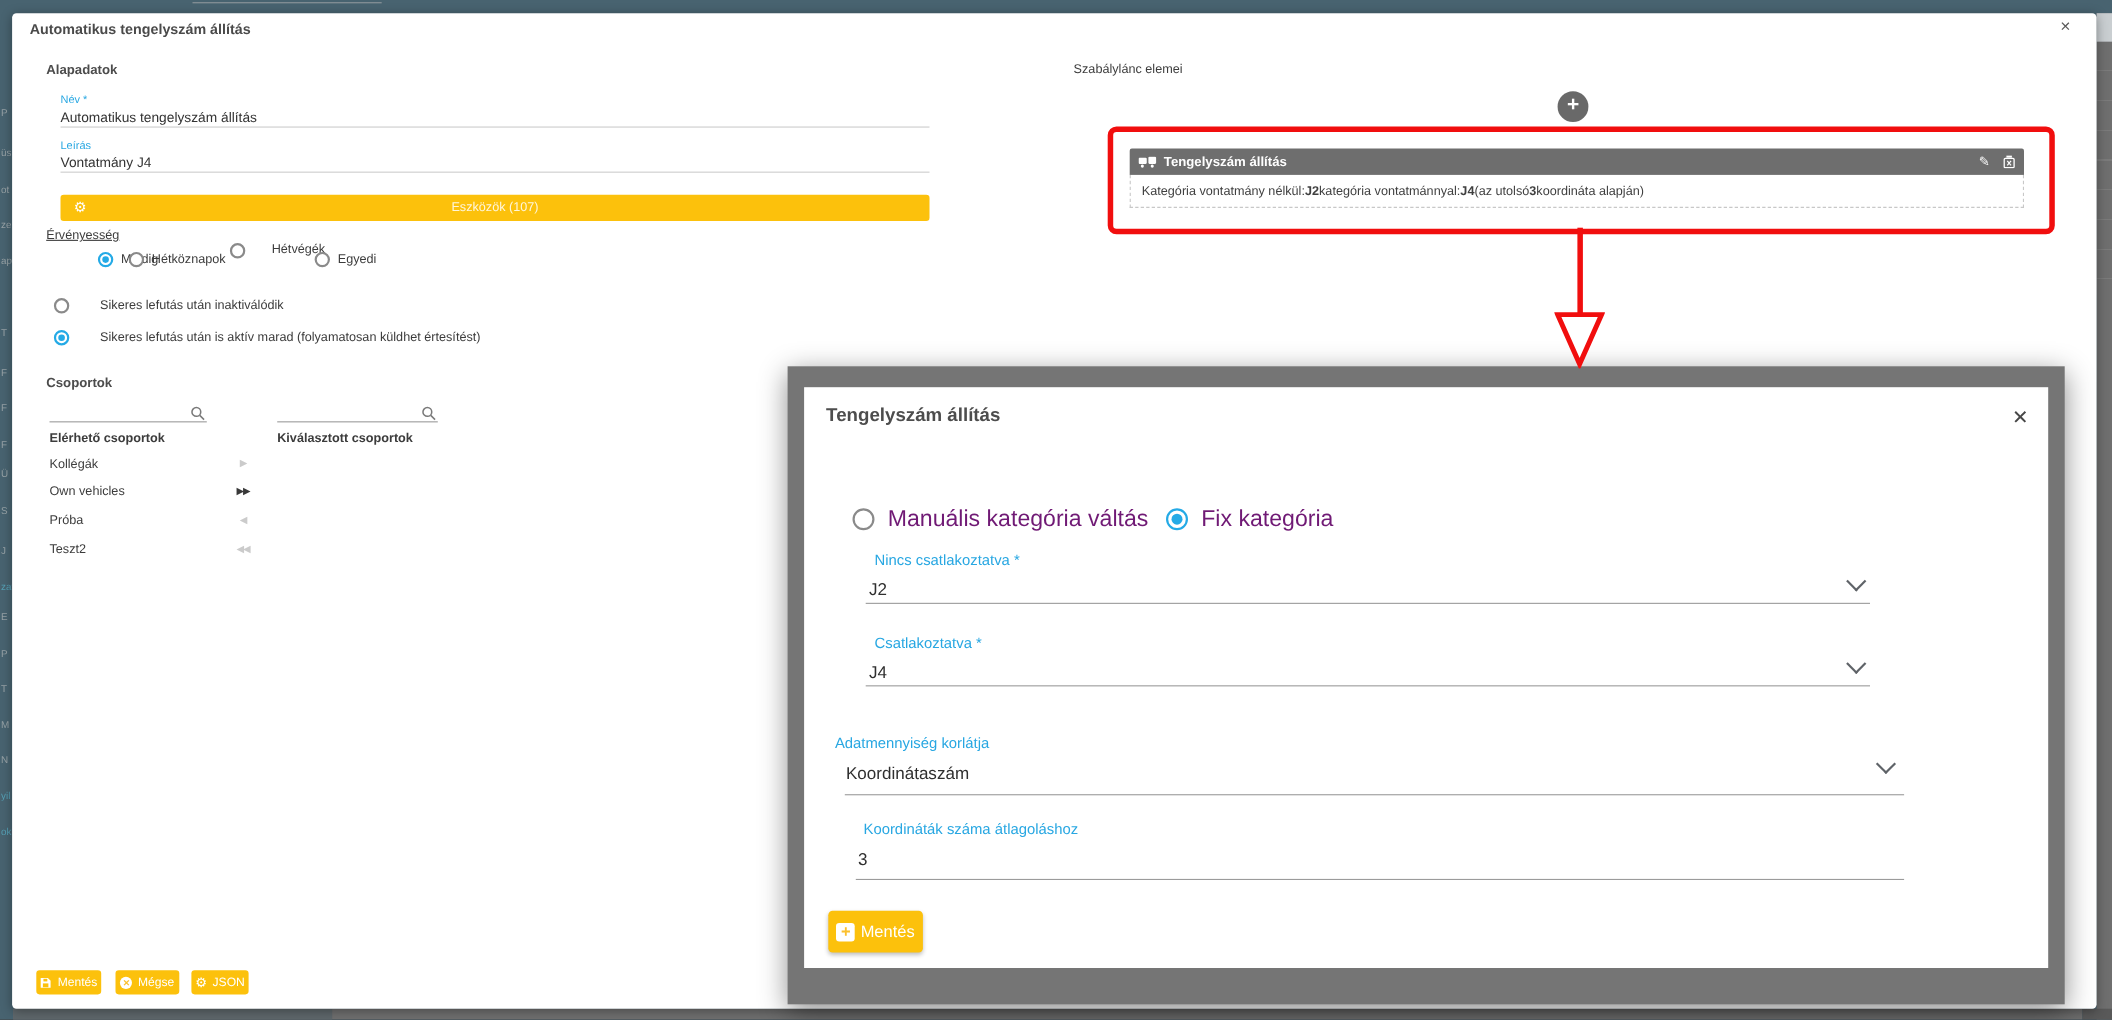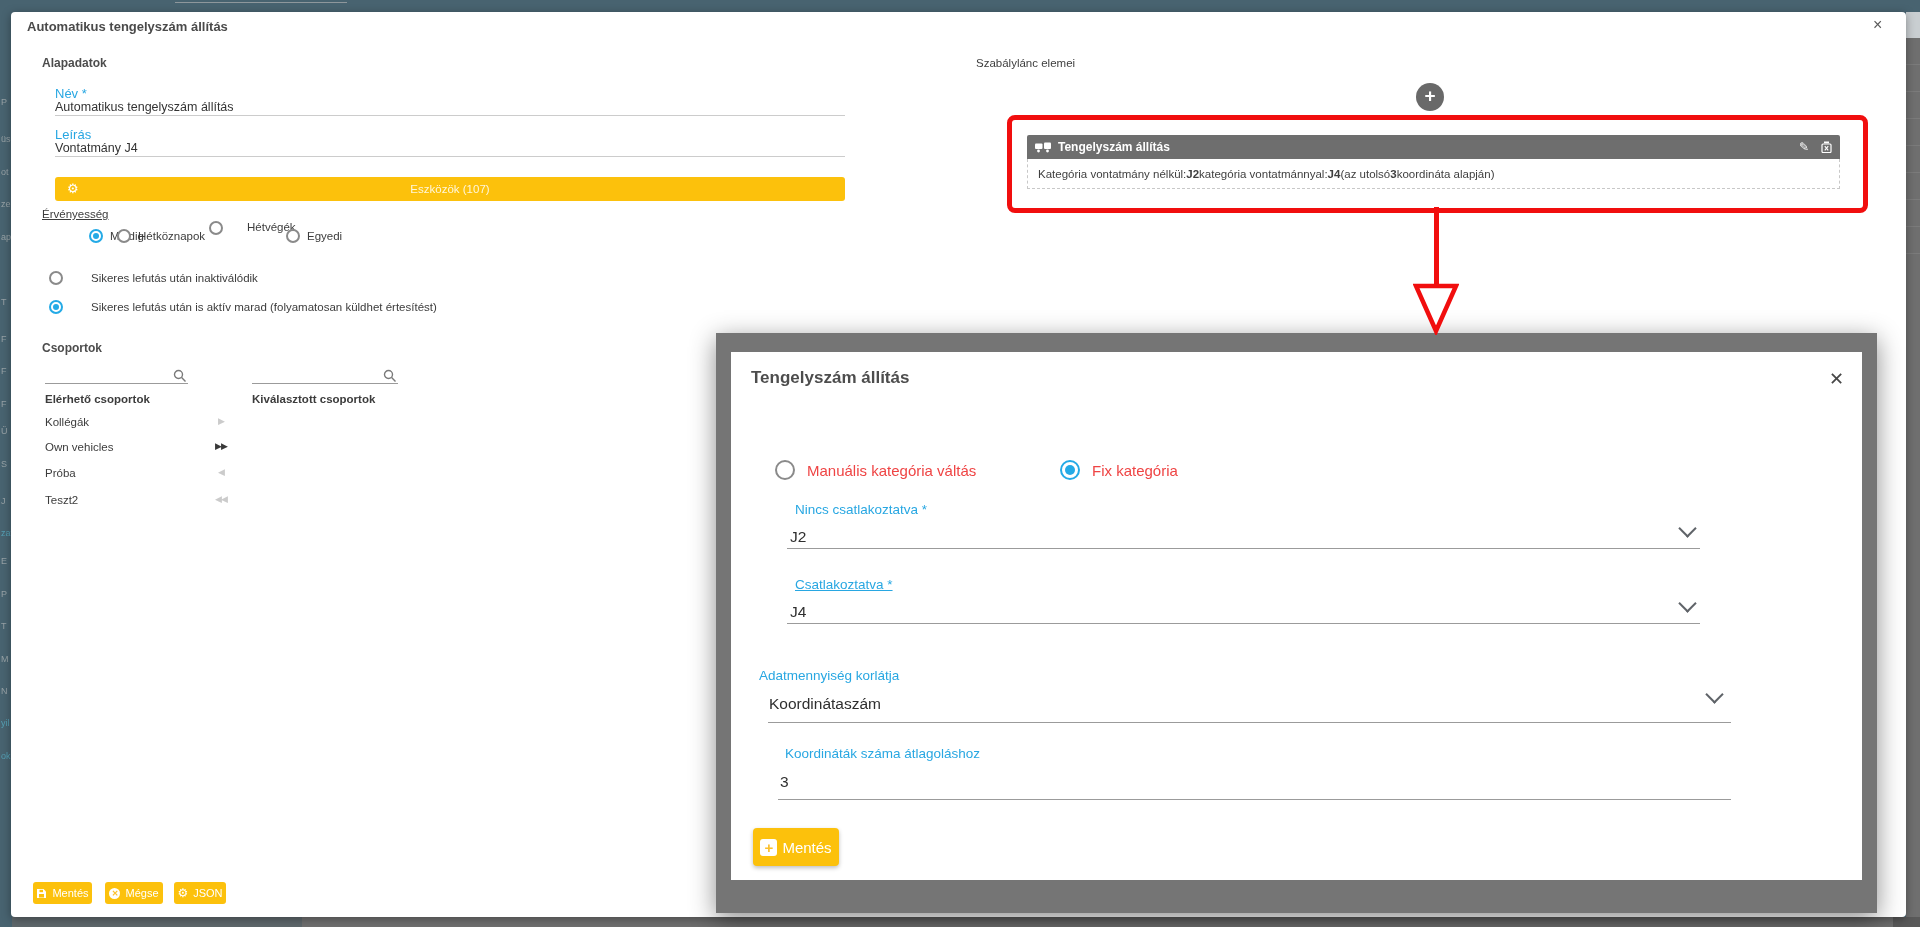--- a/index.html
+++ b/index.html
@@ -16,21 +16,21 @@
      background:repeating-linear-gradient(#6f6f6f 0 26px,#7b7b7b 26px 27px);}
   .bottom-strip{left:12px;top:917px;width:1881px;height:10px;background:#6f6f6f;}
   .bottom-strip-dark{left:12px;top:917px;width:290px;height:10px;background:#5e676b;}
   .bottom-strip-corner{left:1893px;top:917px;width:27px;height:10px;background:#595959;}
   
   .main-modal{left:11px;top:12px;width:1895px;height:905px;background:#fff;border-radius:4px;
               box-shadow:0 2px 10px rgba(0,0,0,.35);}
   .mm-title{left:16px;top:7px;font-size:13px;font-weight:bold;color:#4a4a4a;}
   .mm-close{left:1862px;top:4px;font-size:16px;color:#5a5a5a;cursor:default;}
   .sec-label{font-size:12px;font-weight:bold;color:#4c4c4c;}
-  .f-label{font-size:13px;color:#28a7e2;}
+  .f-label{font-size:10px;color:#28a7e2;}
   .f-value{font-size:12.5px;color:#333;}
   .ul{height:0;border-bottom:1px solid #ccc;}
   .ul2{height:0;border-bottom:1px solid #9b9b9b;}
   .btn{background:#fcc10c;color:#fff;border-radius:3px;display:flex;align-items:center;
        justify-content:center;gap:5px;box-sizing:border-box;}
   .eszk-btn{left:44px;top:165px;width:790px;height:24px;position:absolute;}
   .eszk-btn .cap{color:rgba(255,255,255,.85);font-size:11.5px;}
   .eszk-gear{position:absolute;left:12px;top:4px;font-size:13px;color:#fff;}
   .txt{font-size:11.5px;color:#3c3c3c;}
   .radio{box-sizing:border-box;width:14px;height:14px;border-radius:50%;
@@ -59,21 +59,21 @@
              display:flex;align-items:center;padding:0 10px;font-size:11.5px;color:#3f3f3f;}
   .card-body .b{font-weight:bold;}
   .arrow-line{left:1423px;top:195px;width:5px;height:80px;background:#f10e0e;z-index:3;}
   .arrow-head{left:1402px;top:271px;z-index:6;}
   
   .dlg-frame{left:716px;top:333px;width:1161px;height:580px;background:#757575;z-index:5;
              box-shadow:0 6px 24px rgba(0,0,0,.45);}
   .dlg{left:15px;top:19px;width:1131px;height:528px;background:#fff;}
   .dlg-title{left:20px;top:16px;font-size:17px;font-weight:bold;color:#4d4d4d;}
   .dlg-close{left:1098px;top:16px;font-size:18px;color:#474747;}
-  .dlg-radio-label{font-size:15px;color:#ef4444;}
+  .dlg-radio-label{font-size:21px;color:#701a75;}
   .d-label{font-size:13.5px;color:#28a7e2;}
   .d-value{font-size:15.5px;color:#2f2f2f;}
   .chev{width:11px;height:11px;border-right:2px solid #5f6368;border-bottom:2px solid #5f6368;
         transform:rotate(45deg);}
   .save-btn{left:22px;top:476px;width:86px;height:38px;font-size:15px;border-radius:4px;
             box-shadow:0 2px 4px rgba(0,0,0,.25);position:absolute;}
   .addsq{display:inline-block;width:17px;height:17px;background:#fff;border-radius:3px;
          color:#fbc02d;font-weight:bold;font-size:15px;line-height:17px;text-align:center;}
 </style>
 </head>
@@ -255,21 +255,21 @@
       <div class="abs" style="left:329px;top:108px;display:flex;align-items:center;gap:12px;">
         <span class="radio lg sel"></span>
         <span class="dlg-radio-label">Fix kategória</span>
       </div>
 
       <div class="abs d-label" style="left:64px;top:150px;">Nincs csatlakoztatva *</div>
       <div class="abs d-value" style="left:59px;top:176px;">J2</div>
       <div class="abs chev" style="left:950px;top:170px;"></div>
       <div class="abs ul2" style="left:56px;top:196px;width:913px;"></div>
 
-      <div class="abs d-label" style="left:64px;top:225px;text-decoration:underline;">Csatlakoztatva *</div>
+      <div class="abs d-label" style="left:64px;top:225px;">Csatlakoztatva *</div>
       <div class="abs d-value" style="left:59px;top:251px;">J4</div>
       <div class="abs chev" style="left:950px;top:245px;"></div>
       <div class="abs ul2" style="left:56px;top:271px;width:913px;"></div>
 
       <div class="abs d-label" style="left:28px;top:316px;">Adatmennyiség korlátja</div>
       <div class="abs d-value" style="left:38px;top:343px;">Koordinátaszám</div>
       <div class="abs chev" style="left:977px;top:336px;"></div>
       <div class="abs ul2" style="left:37px;top:370px;width:963px;"></div>
 
       <div class="abs d-label" style="left:54px;top:394px;">Koordináták száma átlagoláshoz</div>

